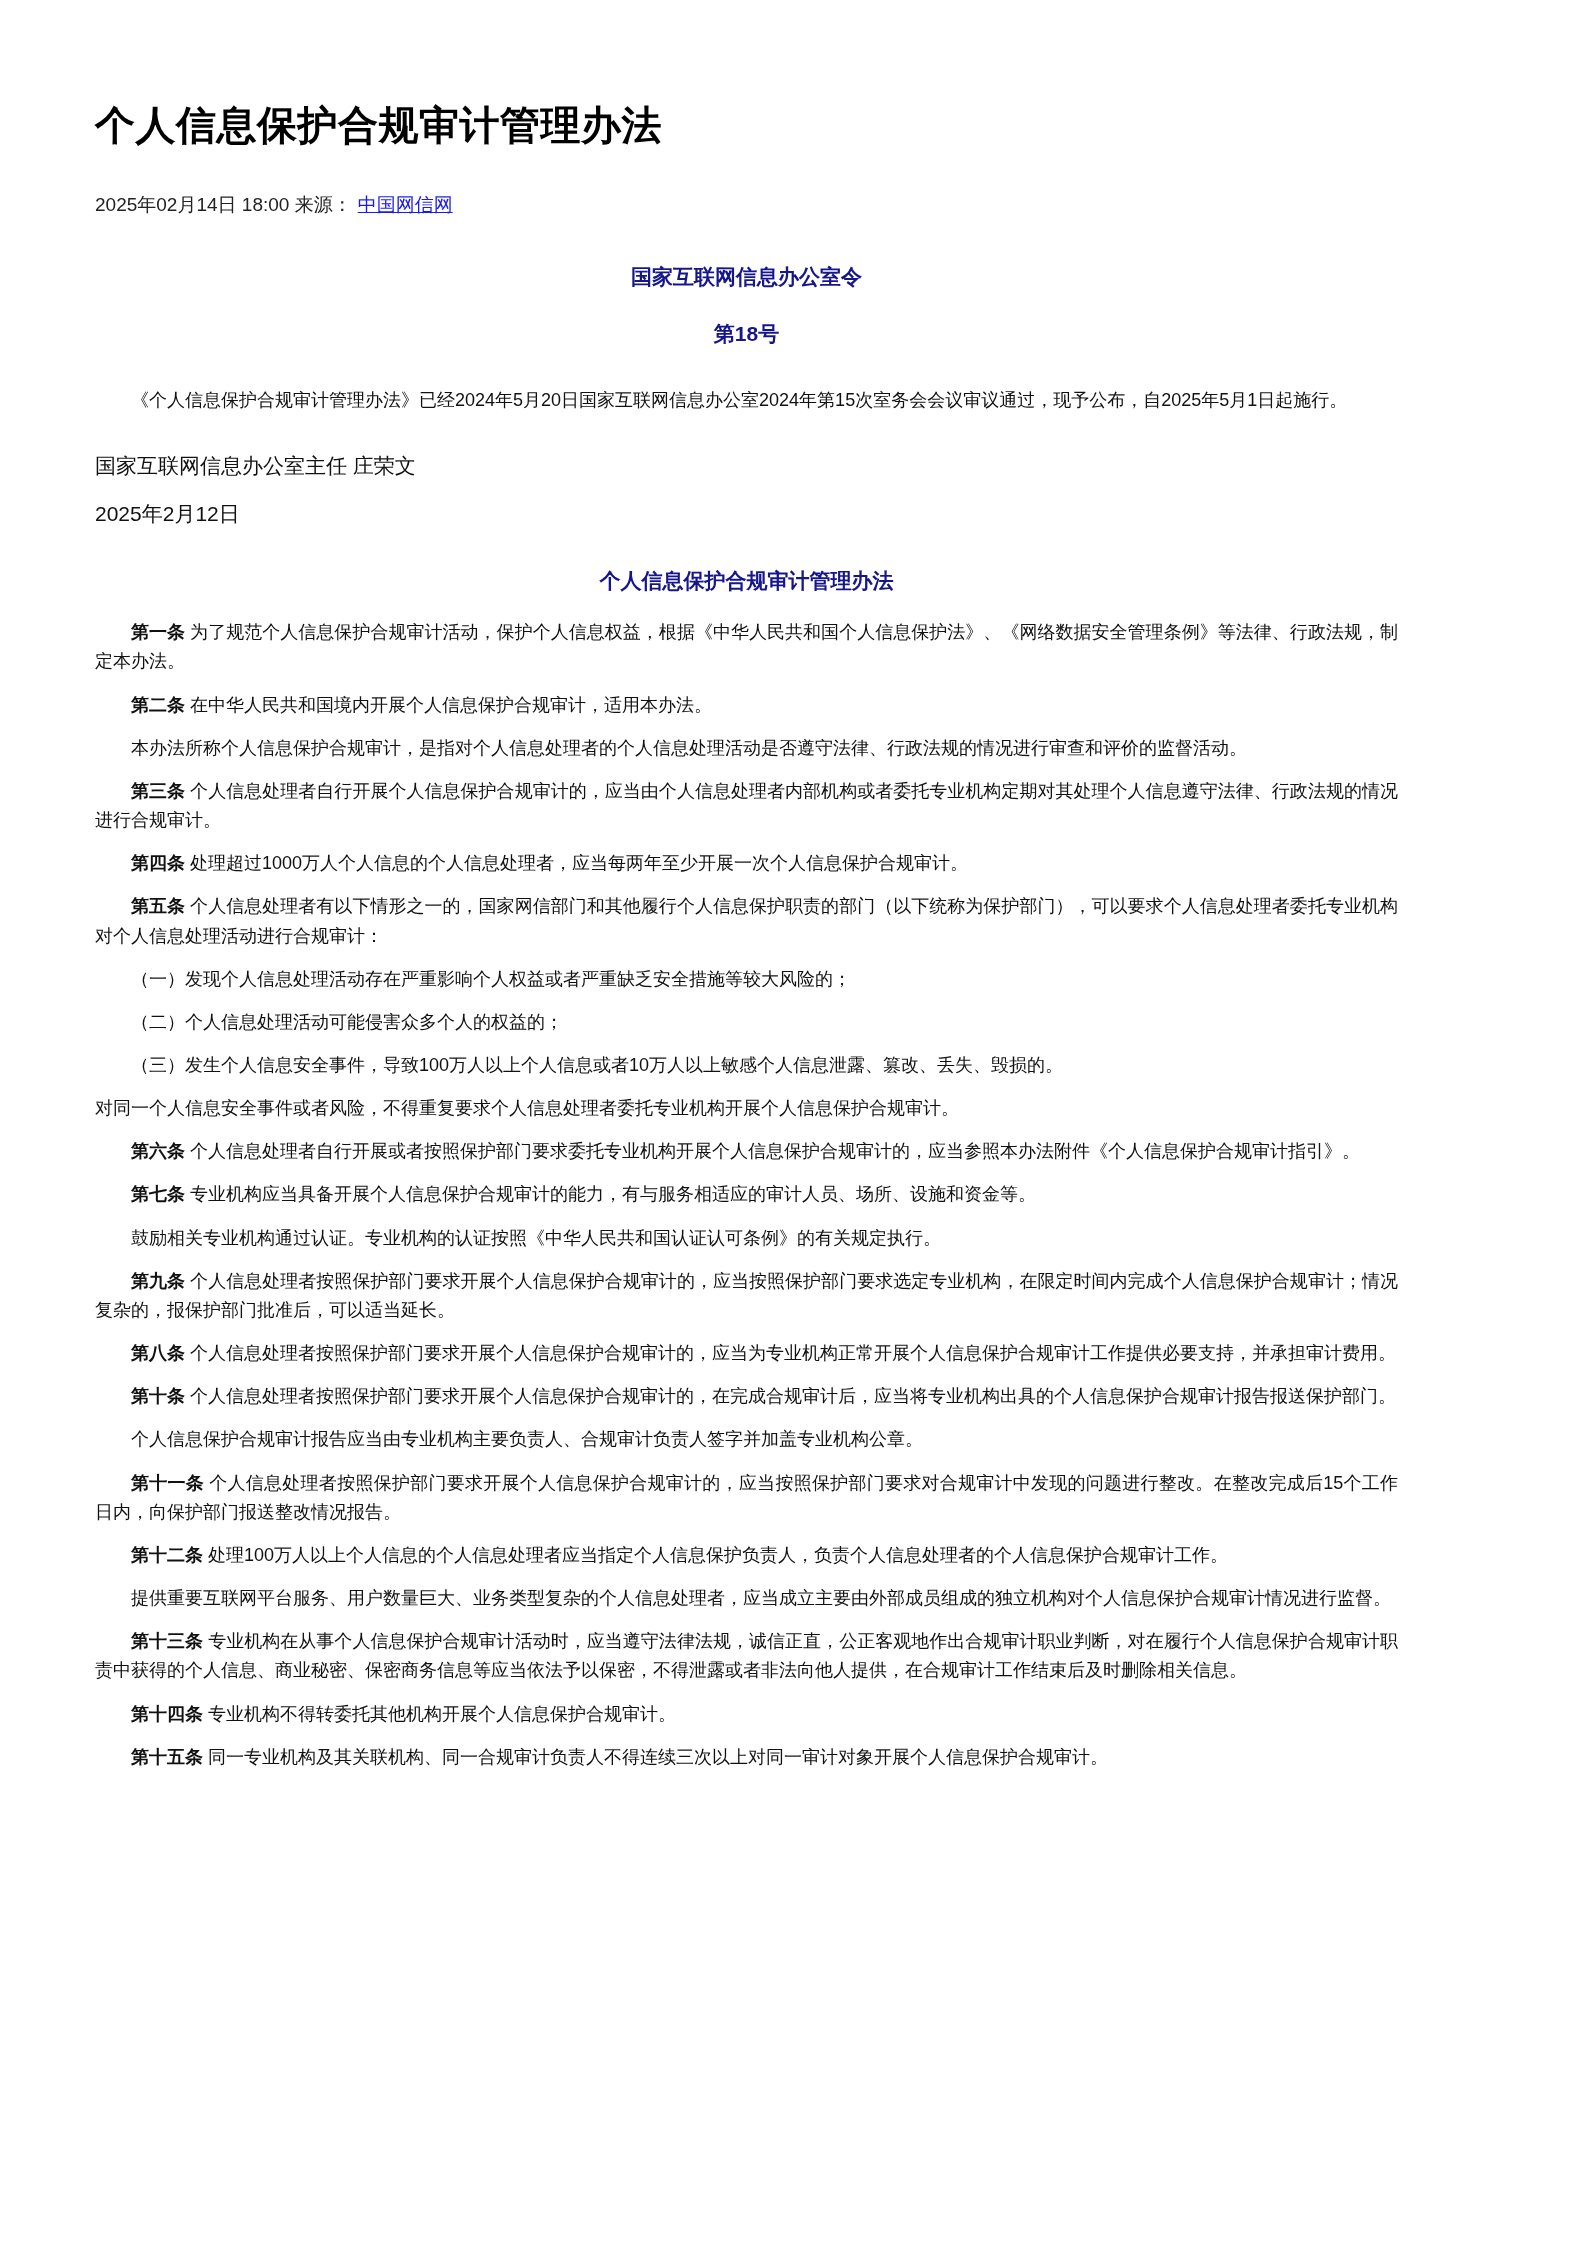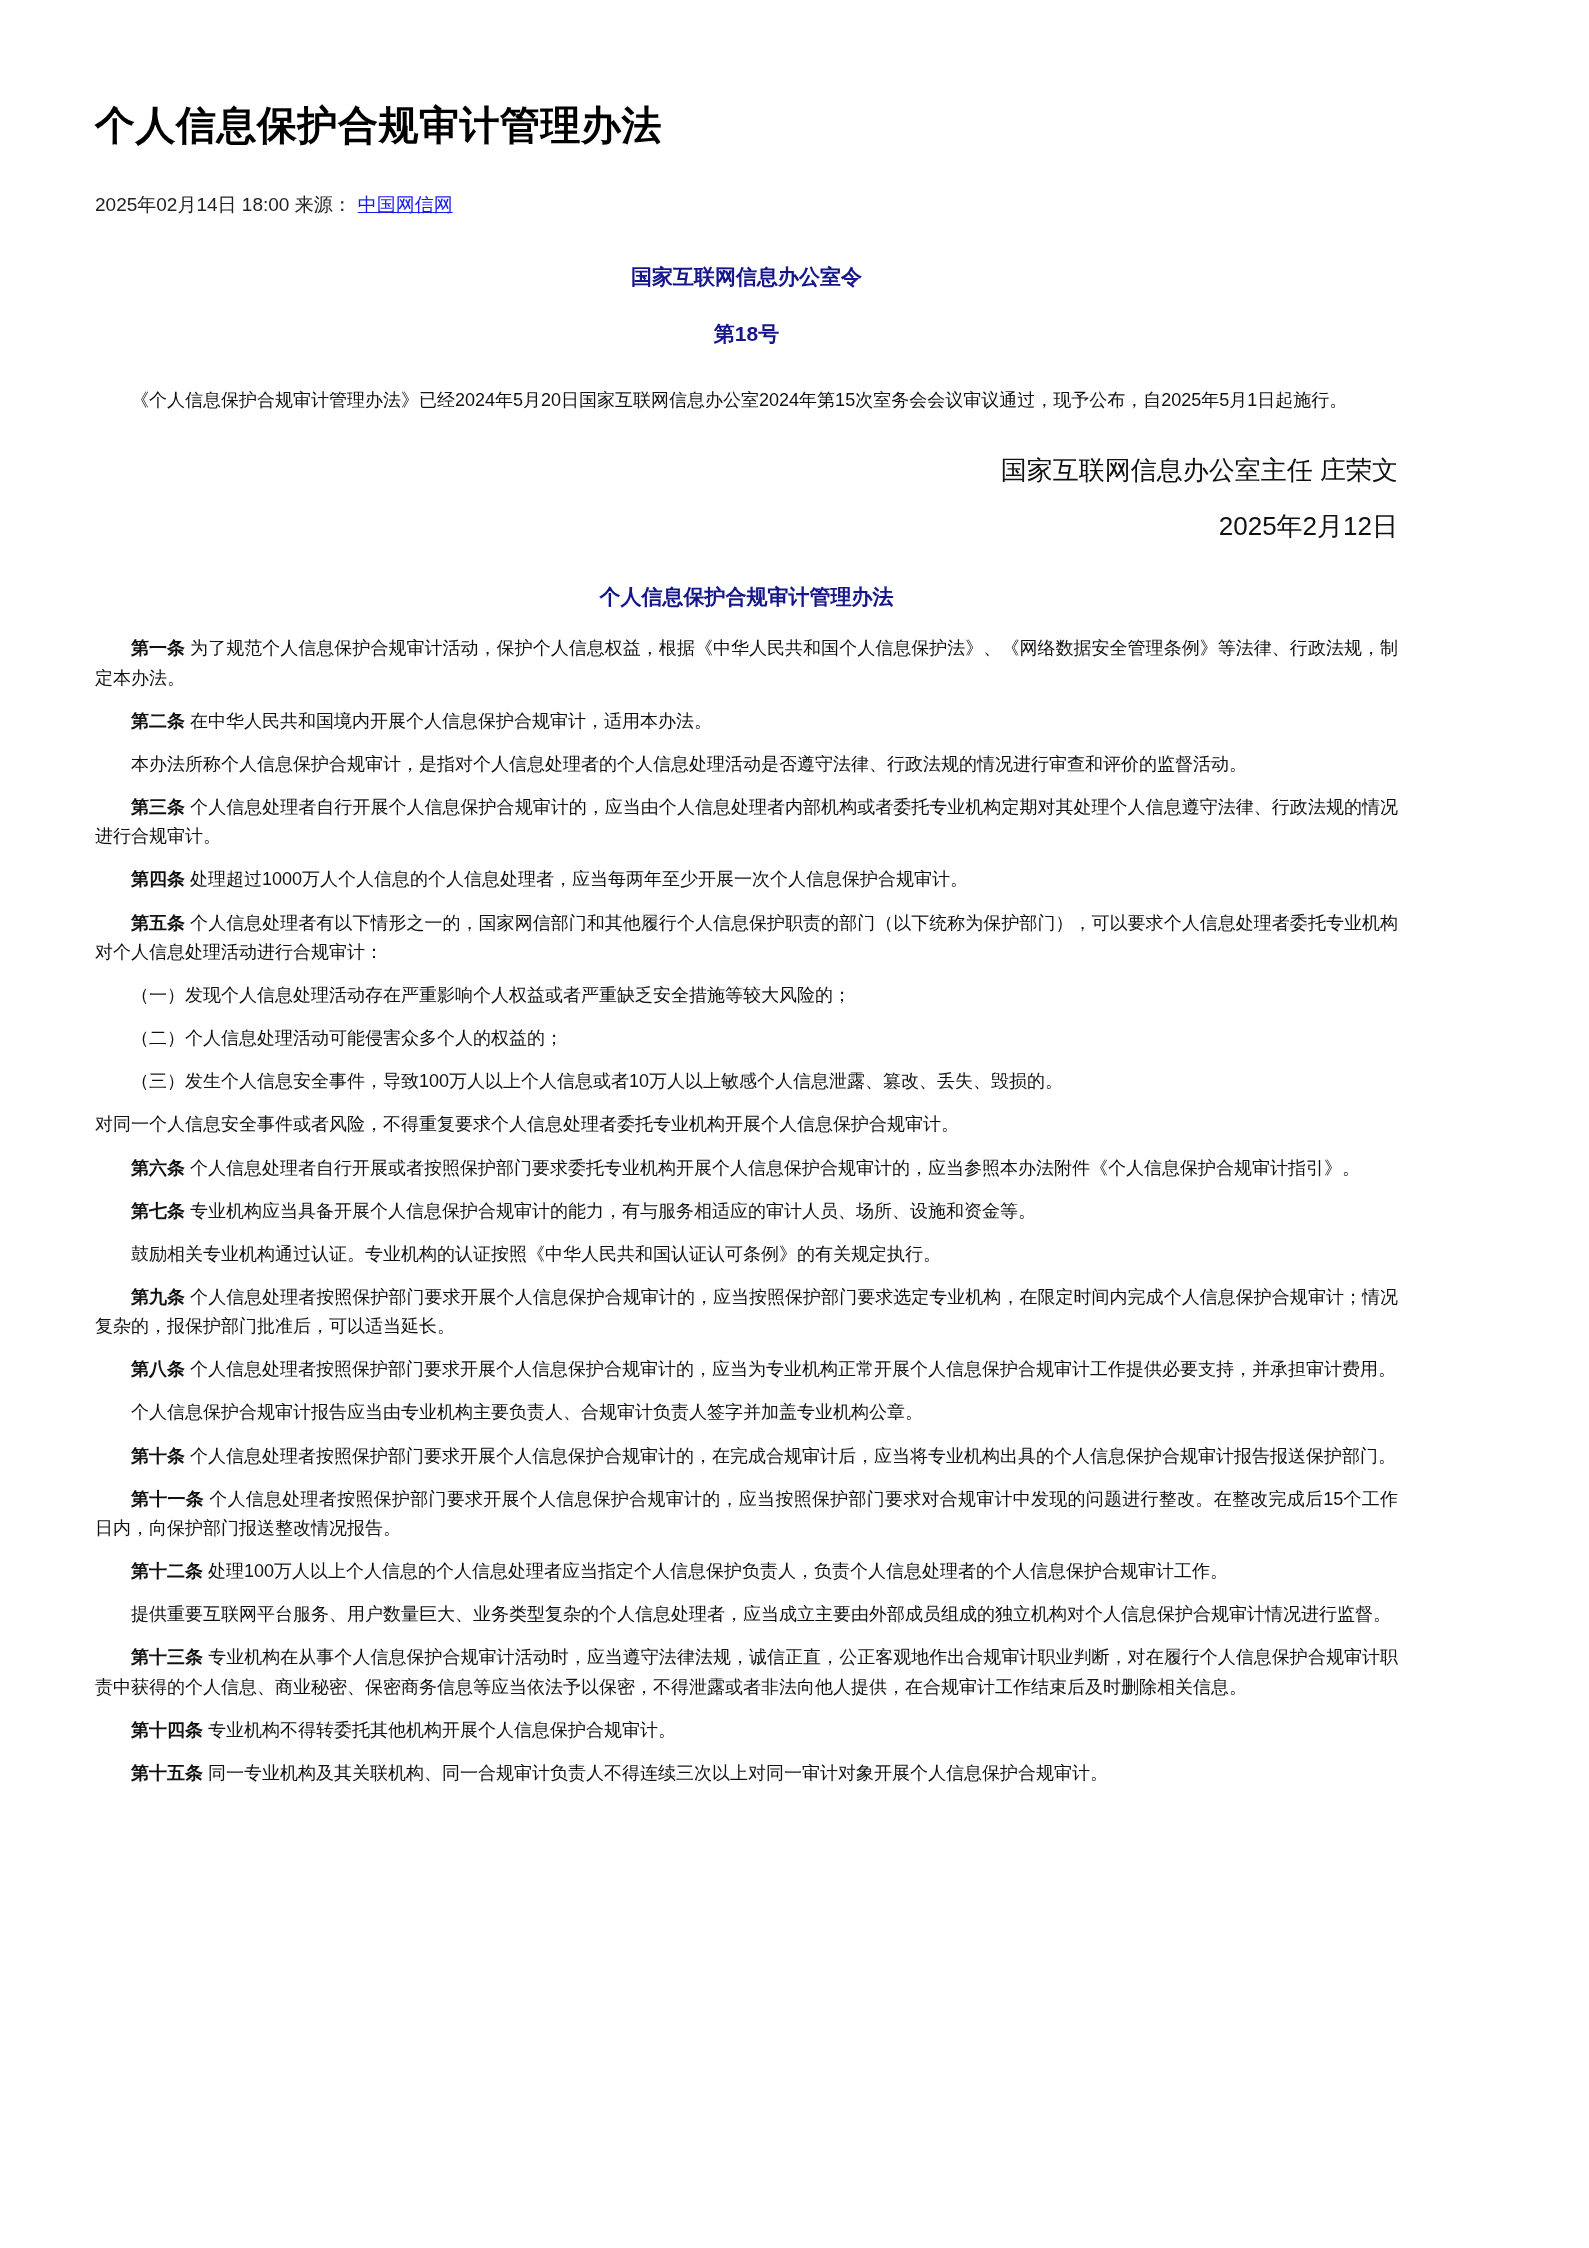--- a/index.html
+++ b/index.html
@@ -65,24 +65,24 @@
     text-indent: 2em;
     color: #111111;
   }
   p.body-text.no-indent {
     text-indent: 0;
   }
   p.body-text.item {
     text-indent: 2em;
   }
   p.sign-line {
-    font-size: 26px;
+    font-size: 21px;
     line-height: 1.62;
     margin: 0 0 14px 0;
-    text-align: right;
+    text-align: left;
     color: #111111;
   }
   .sign-block {
     margin-top: 34px;
     margin-bottom: 10px;
   }
   .art-no {
     font-weight: bold;
   }
   .notice-block {
@@ -127,22 +127,22 @@
       <p class="body-text"><span class="art-no">第五条</span><span> 个人信息处理者有以下情形之一的，国家网信部门和其他履行个人信息保护职责的部门（以下统称为保护部门），可以要求个人信息处理者委托专业机构对个人信息处理活动进行合规审计：</span></p>
       <p class="body-text item"><span>（一）发现个人信息处理活动存在严重影响个人权益或者严重缺乏安全措施等较大风险的；</span></p>
       <p class="body-text item"><span>（二）个人信息处理活动可能侵害众多个人的权益的；</span></p>
       <p class="body-text item"><span>（三）发生个人信息安全事件，导致100万人以上个人信息或者10万人以上敏感个人信息泄露、篡改、丢失、毁损的。</span></p>
       <p class="body-text no-indent"><span>对同一个人信息安全事件或者风险，不得重复要求个人信息处理者委托专业机构开展个人信息保护合规审计。</span></p>
       <p class="body-text"><span class="art-no">第六条</span><span> 个人信息处理者自行开展或者按照保护部门要求委托专业机构开展个人信息保护合规审计的，应当参照本办法附件《个人信息保护合规审计指引》。</span></p>
       <p class="body-text"><span class="art-no">第七条</span><span> 专业机构应当具备开展个人信息保护合规审计的能力，有与服务相适应的审计人员、场所、设施和资金等。</span></p>
       <p class="body-text"><span>鼓励相关专业机构通过认证。专业机构的认证按照《中华人民共和国认证认可条例》的有关规定执行。</span></p>
       <p class="body-text"><span class="art-no">第九条</span><span> 个人信息处理者按照保护部门要求开展个人信息保护合规审计的，应当按照保护部门要求选定专业机构，在限定时间内完成个人信息保护合规审计；情况复杂的，报保护部门批准后，可以适当延长。</span></p>
       <p class="body-text"><span class="art-no">第八条</span><span> 个人信息处理者按照保护部门要求开展个人信息保护合规审计的，应当为专业机构正常开展个人信息保护合规审计工作提供必要支持，并承担审计费用。</span></p>
+      <p class="body-text"><span class="art-no">第十条</span><span> 个人信息处理者按照保护部门要求开展个人信息保护合规审计的，在完成合规审计后，应当将专业机构出具的个人信息保护合规审计报告报送保护部门。</span></p>
       <p class="body-text"><span>个人信息保护合规审计报告应当由专业机构主要负责人、合规审计负责人签字并加盖专业机构公章。</span></p>
-      <p class="body-text"><span class="art-no">第十条</span><span> 个人信息处理者按照保护部门要求开展个人信息保护合规审计的，在完成合规审计后，应当将专业机构出具的个人信息保护合规审计报告报送保护部门。</span></p>
       <p class="body-text"><span class="art-no">第十一条</span><span> 个人信息处理者按照保护部门要求开展个人信息保护合规审计的，应当按照保护部门要求对合规审计中发现的问题进行整改。在整改完成后15个工作日内，向保护部门报送整改情况报告。</span></p>
       <p class="body-text"><span class="art-no">第十二条</span><span> 处理100万人以上个人信息的个人信息处理者应当指定个人信息保护负责人，负责个人信息处理者的个人信息保护合规审计工作。</span></p>
       <p class="body-text"><span>提供重要互联网平台服务、用户数量巨大、业务类型复杂的个人信息处理者，应当成立主要由外部成员组成的独立机构对个人信息保护合规审计情况进行监督。</span></p>
       <p class="body-text"><span class="art-no">第十三条</span><span> 专业机构在从事个人信息保护合规审计活动时，应当遵守法律法规，诚信正直，公正客观地作出合规审计职业判断，对在履行个人信息保护合规审计职责中获得的个人信息、商业秘密、保密商务信息等应当依法予以保密，不得泄露或者非法向他人提供，在合规审计工作结束后及时删除相关信息。</span></p>
       <p class="body-text"><span class="art-no">第十四条</span><span> 专业机构不得转委托其他机构开展个人信息保护合规审计。</span></p>
       <p class="body-text"><span class="art-no">第十五条</span><span> 同一专业机构及其关联机构、同一合规审计负责人不得连续三次以上对同一审计对象开展个人信息保护合规审计。</span></p>
     </div>
 
 </div>
 

